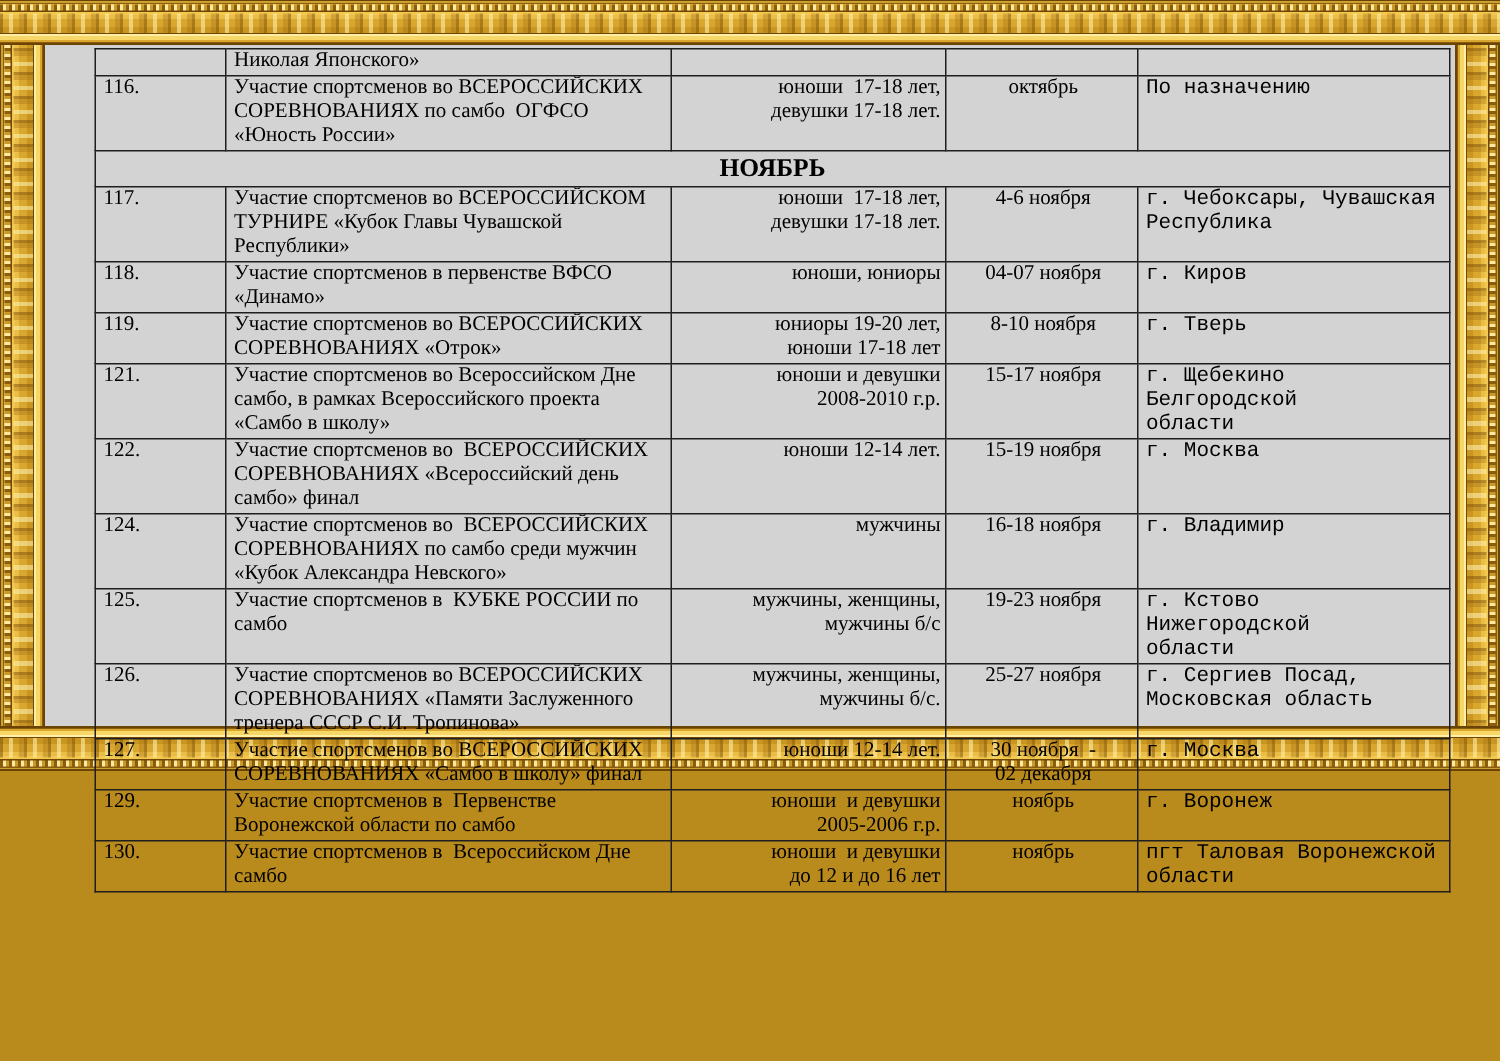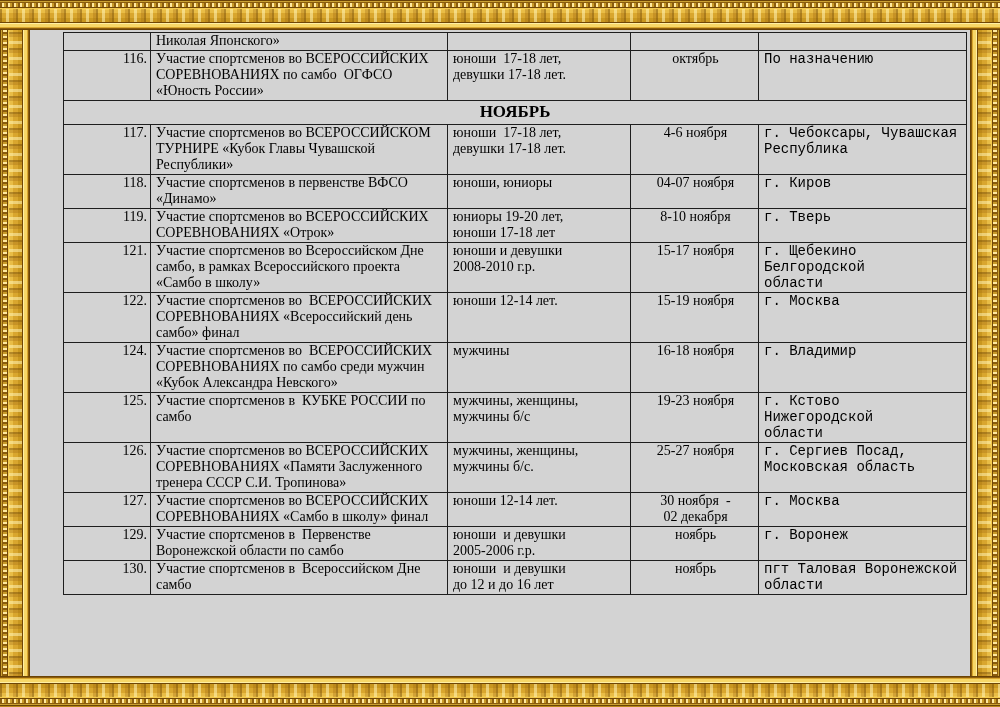--- a/index.html
+++ b/index.html
@@ -1,17 +1,17 @@
 <!DOCTYPE html>
 <html lang="ru"><head>
 <meta charset="utf-8">
 <style>
   html,body{margin:0;padding:0;}
   body{width:1000px;height:707px;overflow:hidden;background:#b98a1c;font-family:"Liberation Serif",serif;}
-  .page{position:relative;width:1000px;height:706px;background:#d3d3d3;}
+  .page{position:relative;width:1000px;height:514px;background:#d3d3d3;}
 
   
   .edge{position:absolute;}
   .edge-left,.edge-right{top:0;bottom:0;width:30px;z-index:1;}
   .edge-top,.edge-bottom{left:0;right:0;height:30px;z-index:2;}
   .edge-top{top:0;
     background:
       repeating-linear-gradient(90deg,#8a5c0e 0 2px,#ffe9a0 2px 4px,#c89a28 4px 6px) 0 3px / 100% 4px no-repeat,
       repeating-linear-gradient(90deg,rgba(111,70,6,.45) 0 2px,rgba(255,238,160,0) 2px 6px,rgba(255,243,180,.55) 6px 9px,rgba(111,70,6,0) 9px 13px,rgba(160,105,20,.32) 13px 16px) 0 9px / 100% 13px no-repeat,
       linear-gradient(180deg,#6b4305 0 1px,#caa132 1px 2px,#8a5c0e 2px 3px,#e8bc42 3px 7px,#6f4606 7px 8px,#f2c94e 8px 10px,#e9bd46 10px 13px,#d9a62e 13px 18px,#c9971f 18px 22px,#6f4606 22px 23px,#ffefa4 23px 24px,#f7d768 24px 27px,#d9a62e 27px 28px,#8a5c0e 28px 29px,#6b4305 29px 30px);}
@@ -31,23 +31,23 @@
       repeating-linear-gradient(0deg,rgba(111,70,6,.45) 0 2px,rgba(255,238,160,0) 2px 6px,rgba(255,243,180,.55) 6px 9px,rgba(111,70,6,0) 9px 13px,rgba(160,105,20,.32) 13px 16px) right 9px top 0 / 13px 100% no-repeat,
       linear-gradient(270deg,#6b4305 0 1px,#caa132 1px 2px,#8a5c0e 2px 3px,#e8bc42 3px 7px,#6f4606 7px 8px,#f2c94e 8px 10px,#e9bd46 10px 13px,#d9a62e 13px 18px,#c9971f 18px 22px,#6f4606 22px 23px,#ffefa4 23px 24px,#f7d768 24px 27px,#d9a62e 27px 28px,#8a5c0e 28px 29px,#6b4305 29px 30px);}
 
   
   .content{position:absolute;left:30px;top:30px;right:30px;bottom:30px;background:#d3d3d3;z-index:3;}
 
   
   table.doc-table{position:absolute;left:33px;top:2px;width:903px;border-collapse:collapse;table-layout:fixed;
     font-family:"Liberation Serif",serif;font-size:14px;line-height:16px;color:#000;}
   table.doc-table td{border:1px solid #1e1e1e;vertical-align:top;padding:0 3px 1px 5px;white-space:pre-line;overflow:hidden;}
-  td.c0{text-align:right;padding:0 7px 0 2px;}
+  td.c0{padding:0 7px 0 2px;}
   td.c1{text-align:left;}
-  td.c2{text-align:left;padding:0 2px 1px 2px;}
+  td.c2{text-align:right;padding:0 2px 1px 2px;}
   td.c3{text-align:center;padding:0 2px 1px 2px;margin-top:36px;}
   td.c4{text-align:left;font-family:Liberation Mono, monospace;}
   tr.partial td{height:15px;}
   tr.month-row td{text-align:center;font-weight:bold;font-size:17px;line-height:20px;padding:1px 0 2px 0;white-space:normal;}
 </style>
 </head>
 <body>
 
 <div class="page">
   <div class="edge edge-left"></div>

